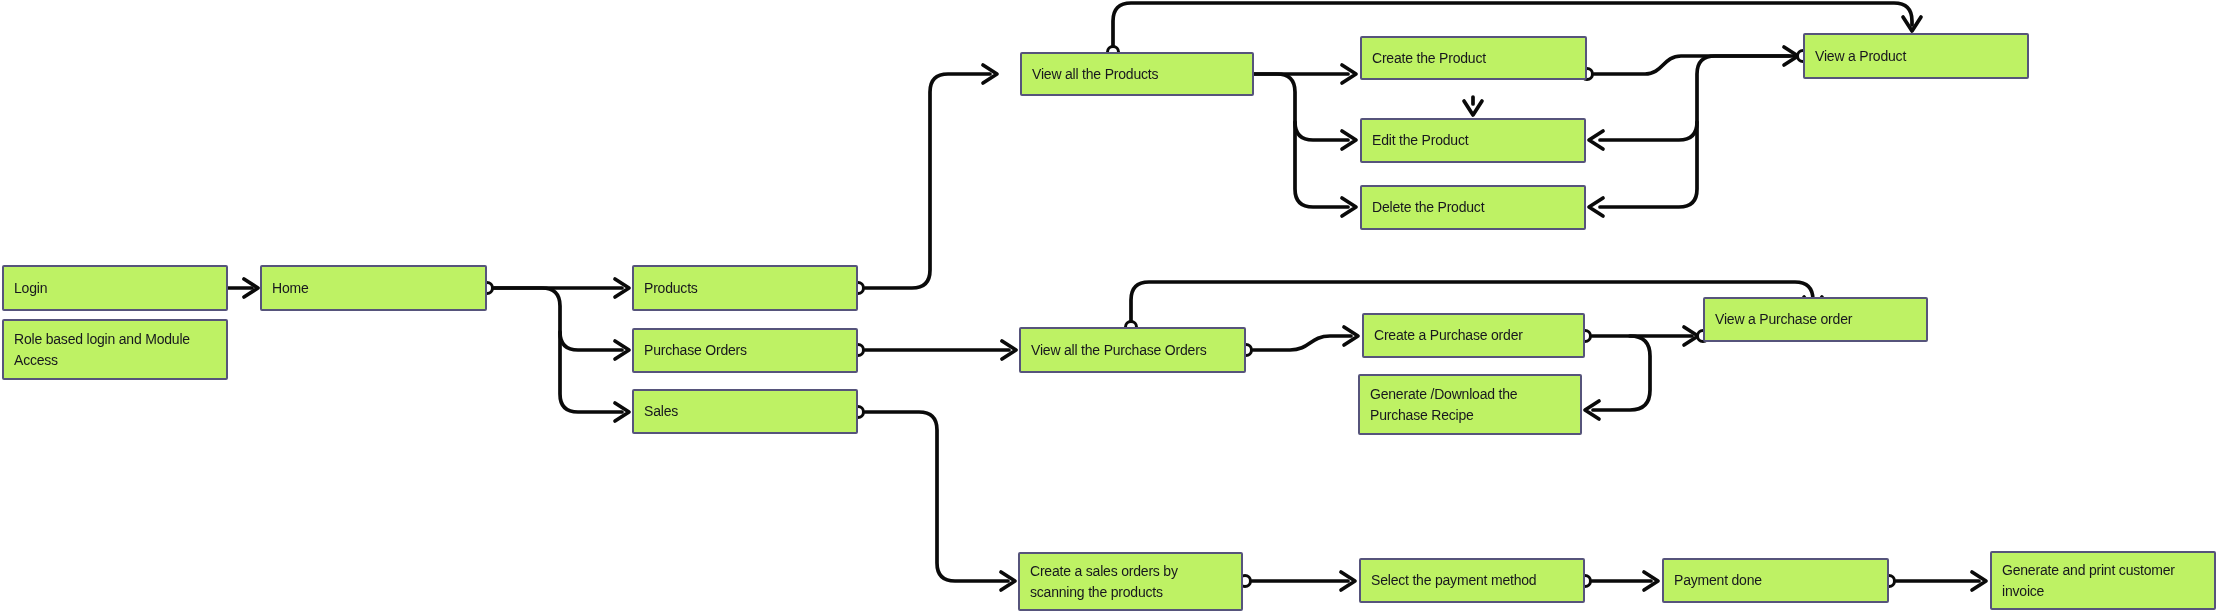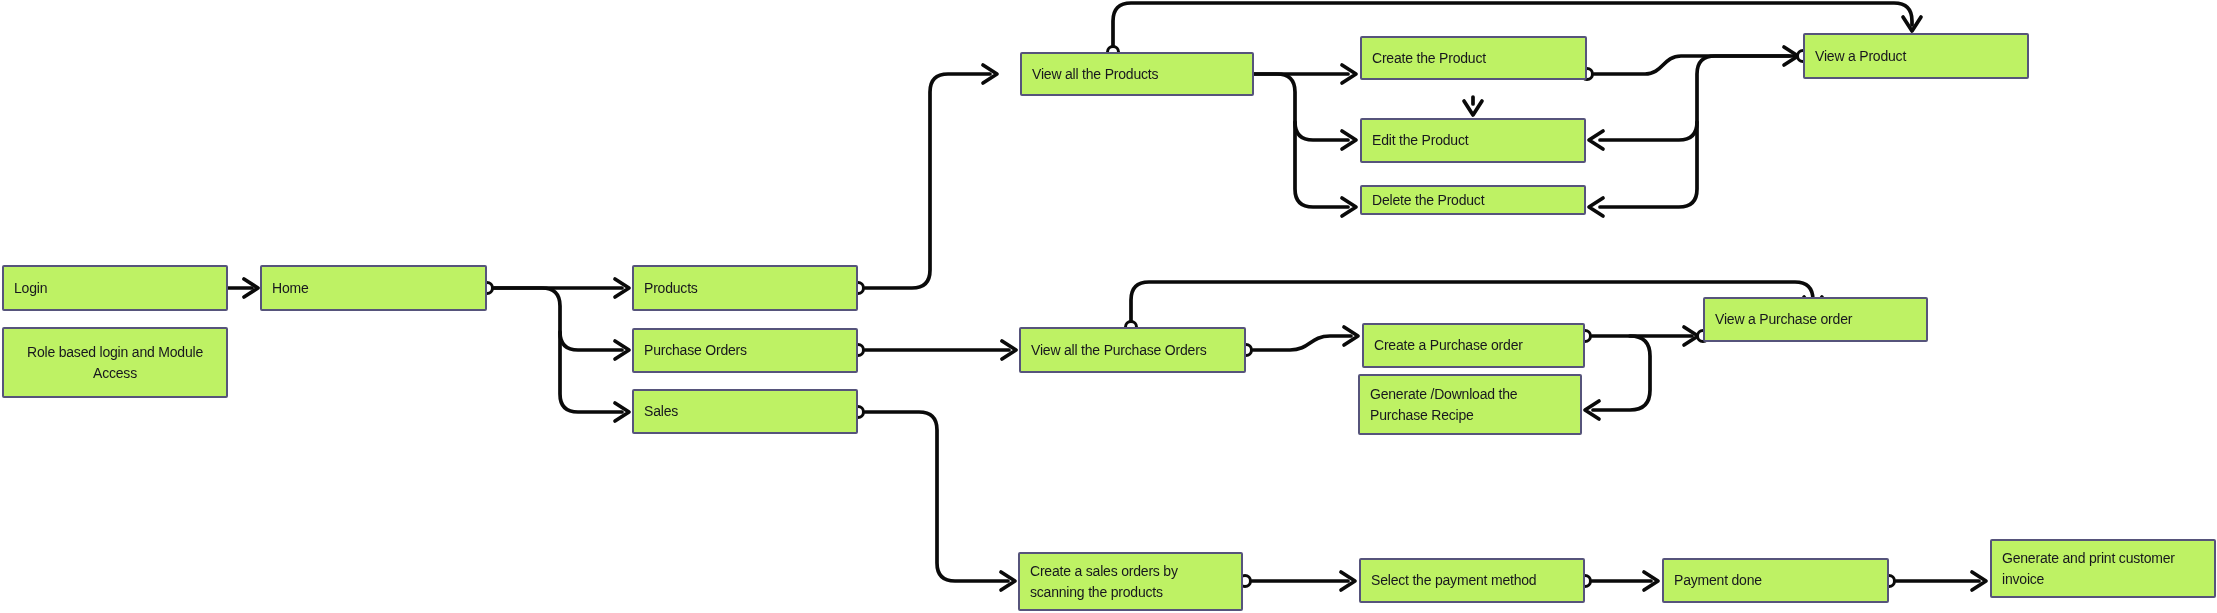--- a/index.html
+++ b/index.html
@@ -118,21 +118,21 @@
     <circle class="dot" cx="1585" cy="336" r="5.5"></circle>
     <circle class="dot" cx="1703" cy="336" r="5.5"></circle>
     <circle class="dot" cx="1245" cy="581" r="5.5"></circle>
     <circle class="dot" cx="1585" cy="581" r="5.5"></circle>
     <circle class="dot" cx="1889" cy="581" r="5.5"></circle>
   </svg>
 
   <div class="node" style="left:2px;top:265px;width:226px;height:46px;">
     <span>Login</span>
   </div>
-  <div class="node" style="left:2px;top:327px;width:226px;height:71px;text-align:center;">
+  <div class="node" style="left:2px;top:319px;width:226px;height:61px;">
     <span>Role based login and Module Access</span>
   </div>
   <div class="node" style="left:260px;top:265px;width:227px;height:46px;">
     <span>Home</span>
   </div>
   <div class="node" style="left:632px;top:265px;width:226px;height:46px;">
     <span>Products</span>
   </div>
   <div class="node" style="left:632px;top:328px;width:226px;height:45px;">
     <span>Purchase Orders</span>
@@ -142,44 +142,44 @@
   </div>
   <div class="node" style="left:1020px;top:52px;width:234px;height:44px;">
     <span>View all the Products</span>
   </div>
   <div class="node" style="left:1360px;top:36px;width:227px;height:44px;">
     <span>Create the Product</span>
   </div>
   <div class="node" style="left:1360px;top:118px;width:226px;height:45px;">
     <span>Edit the Product</span>
   </div>
-  <div class="node" style="left:1360px;top:185px;width:226px;height:30px;">
+  <div class="node" style="left:1360px;top:185px;width:226px;height:45px;">
     <span>Delete the Product</span>
   </div>
   <div class="node" style="left:1803px;top:33px;width:226px;height:46px;">
     <span>View a Product</span>
   </div>
   <div class="node" style="left:1019px;top:327px;width:227px;height:46px;text-align:right;">
     <span>View all the Purchase Orders</span>
   </div>
-  <div class="node" style="left:1362px;top:313px;width:223px;height:45px;margin-top:10px;">
+  <div class="node" style="left:1362px;top:313px;width:223px;height:45px;">
     <span>Create a Purchase order</span>
   </div>
   <div class="node" style="left:1358px;top:374px;width:224px;height:61px;">
     <span>Generate /Download the Purchase Recipe</span>
   </div>
   <div class="node" style="left:1703px;top:297px;width:225px;height:45px;">
     <span>View a Purchase order</span>
   </div>
   <div class="node" style="left:1018px;top:552px;width:225px;height:59px;">
     <span>Create a sales orders by scanning the products</span>
   </div>
   <div class="node" style="left:1359px;top:558px;width:226px;height:45px;">
     <span>Select the payment method</span>
   </div>
   <div class="node" style="left:1662px;top:558px;width:227px;height:45px;">
     <span>Payment done</span>
   </div>
-  <div class="node" style="left:1990px;top:539px;width:226px;height:59px;">
+  <div class="node" style="left:1990px;top:551px;width:226px;height:59px;">
     <span>Generate and print customer invoice</span>
   </div>
 
 </div>
 
 </body></html>

